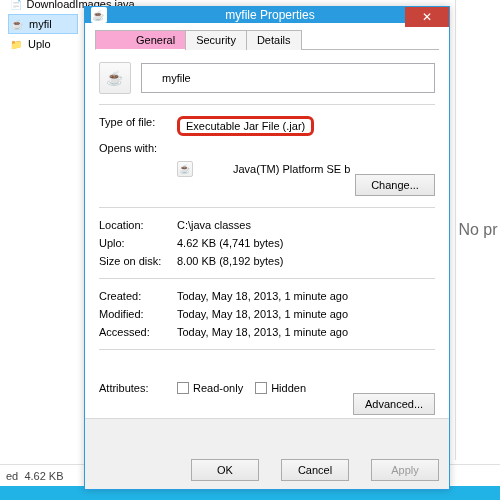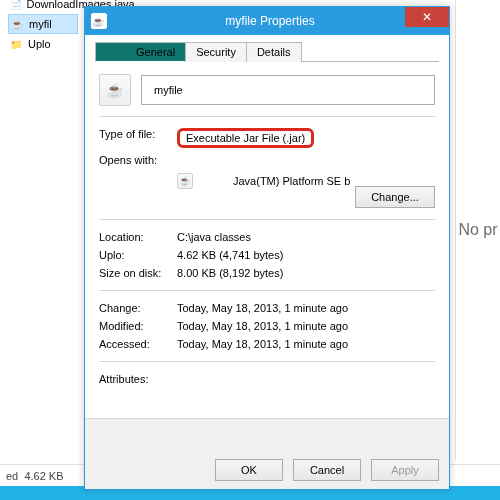--- a/index.html
+++ b/index.html
@@ -17,41 +17,41 @@
 
   .dialog { position:absolute; left:84px; top:6px; width:366px; height:484px; background:#fff; border:1px solid #2b9be0; box-shadow:0 0 8px rgba(0,0,0,0.2); display:flex; flex-direction:column; }
   .titlebar { height:28px; background:#2b9be0; color:#fff; display:flex; align-items:center; padding-left:6px; position:relative; font-size:12px; }
   .titlebar .ticon { width:16px; height:16px; margin-right:4px; background:#fff; border-radius:2px; display:flex; align-items:center; justify-content:center; font-size:10px; }
   .titlebar .title { flex:1; text-align:center; margin-left:-20px; }
   .close-btn { position:absolute; right:0; top:0; width:44px; height:20px; background:#c8443a; color:#fff; display:flex; align-items:center; justify-content:center; font-size:12px; font-family:Arial; }
 
   .dlg-body { flex:1; padding:6px 10px 0 10px; }
   .tabs { display:flex; border-bottom:1px solid #b9b9b9; margin-bottom:8px; }
   .tab { padding:3px 10px; border:1px solid #b9b9b9; border-bottom:none; background:#fff; margin-right:-1px; font-size:11px; position:relative; top:1px; }
-  .tab.active { background:#0f766e; border-bottom:1px solid #fff;padding-left:40px; }
+  .tab.active { background:#f9a8d4; border-bottom:1px solid #fff;padding-left:40px; }
   .tab.inactive { background:#f4f4f4; }
 
   .tab-content { border:0; padding:4px 4px 0 4px; }
   .row-icon { display:flex; align-items:center; gap:10px; margin-bottom:10px; }
   .bigicon { width:32px; height:32px; border:1px solid #d0d0d0; background:linear-gradient(#fafafa,#eee); border-radius:2px; display:flex; align-items:center; justify-content:center; font-size:14px; }
-  .name-input { flex:1; height:30px; border:1px solid #abadb3; padding:2px 12px; font-size:11px; }
+  .name-input { flex:1; height:30px; border:1px solid #abadb3; padding:2px 20px; font-size:11px; }
 
   .sep { border:none; border-top:1px solid #d8d8d8; margin:8px 0; }
 
   .kv { display:flex; align-items:flex-start; padding:3px 0; font-size:11px; color:#000; }
   .kv .k { width:78px; }
   .kv .v { flex:1; }
   .highlight { border:3px solid #d92a1c; border-radius:6px; padding:1px 6px; display:inline-block; }
 
   .btn { background:linear-gradient(#f6f6f6,#e7e7e7); border:1px solid #acacac; height:22px; padding:0 10px; font-size:11px; display:inline-flex; align-items:center; justify-content:center; min-width:68px;margin-top:32px; }
   .btn.disabled { color:#9a9a9a; }
   .checkbox { display:inline-flex; align-items:center; gap:4px; margin-right:12px; }
   .checkbox .box { width:12px; height:12px; border:1px solid #8e8f8f; background:#fff; }
 
-  .buttonbar { border-top:1px solid #d8d8d8; padding:8px 10px; display:flex; justify-content:flex-end; gap:10px; background:#f0f0f0; }
+  .buttonbar { border-top:1px solid #d8d8d8; padding:8px 10px; display:flex; justify-content:flex-end; gap:22px; background:#f0f0f0; }
 
   .smicon { width:16px; height:16px; display:inline-flex; align-items:center; justify-content:center; border:1px solid #d0d0d0; background:linear-gradient(#fafafa,#eee); border-radius:2px; font-size:9px; margin-right:4px; }
   .java-cup { color:#c0392b; }
 </style>
 </head>
 <body>
 
 <div class="explorer-bg">
   <div class="file-list">
     <div class="file-row" style="margin-top:-6px;">
@@ -126,36 +126,48 @@
         <span class="v">4.62 KB (4,741 bytes)</span>
       </div>
       <div class="kv">
         <span class="k">Size on disk:</span>
         <span class="v">8.00 KB (8,192 bytes)</span>
       </div>
 
       <hr class="sep">
 
       <div class="kv">
-        <span class="k">Change:</span>
+        <span class="k">Created:</span>
         <span class="v">Today, May 18, 2013, 1 minute ago</span>
       </div>
       <div class="kv">
         <span class="k">Modified:</span>
         <span class="v">Today, May 18, 2013, 1 minute ago</span>
       </div>
       <div class="kv">
         <span class="k">Accessed:</span>
         <span class="v">Today, May 18, 2013, 1 minute ago</span>
       </div>
 
       <hr class="sep">
 
       <div class="kv" style="align-items:center;">
         <span class="k">Attributes:</span>
+        <span class="v" style="display:flex; align-items:center;">
+          <label class="checkbox">
+            <span class="box"></span>
+            <span>Read-only</span>
+          </label>
+          <label class="checkbox">
+            <span class="box"></span>
+            <span>Hidden</span>
+          </label>
+          <span style="flex:1;"></span>
+          <button class="btn" style="min-width:82px;">Advanced...</button>
+        </span>
       </div>
     </div>
   </div>
 
   <div class="buttonbar">
     <button class="btn">OK</button>
     <button class="btn">Cancel</button>
     <button class="btn disabled">Apply</button>
   </div>
 </div>

